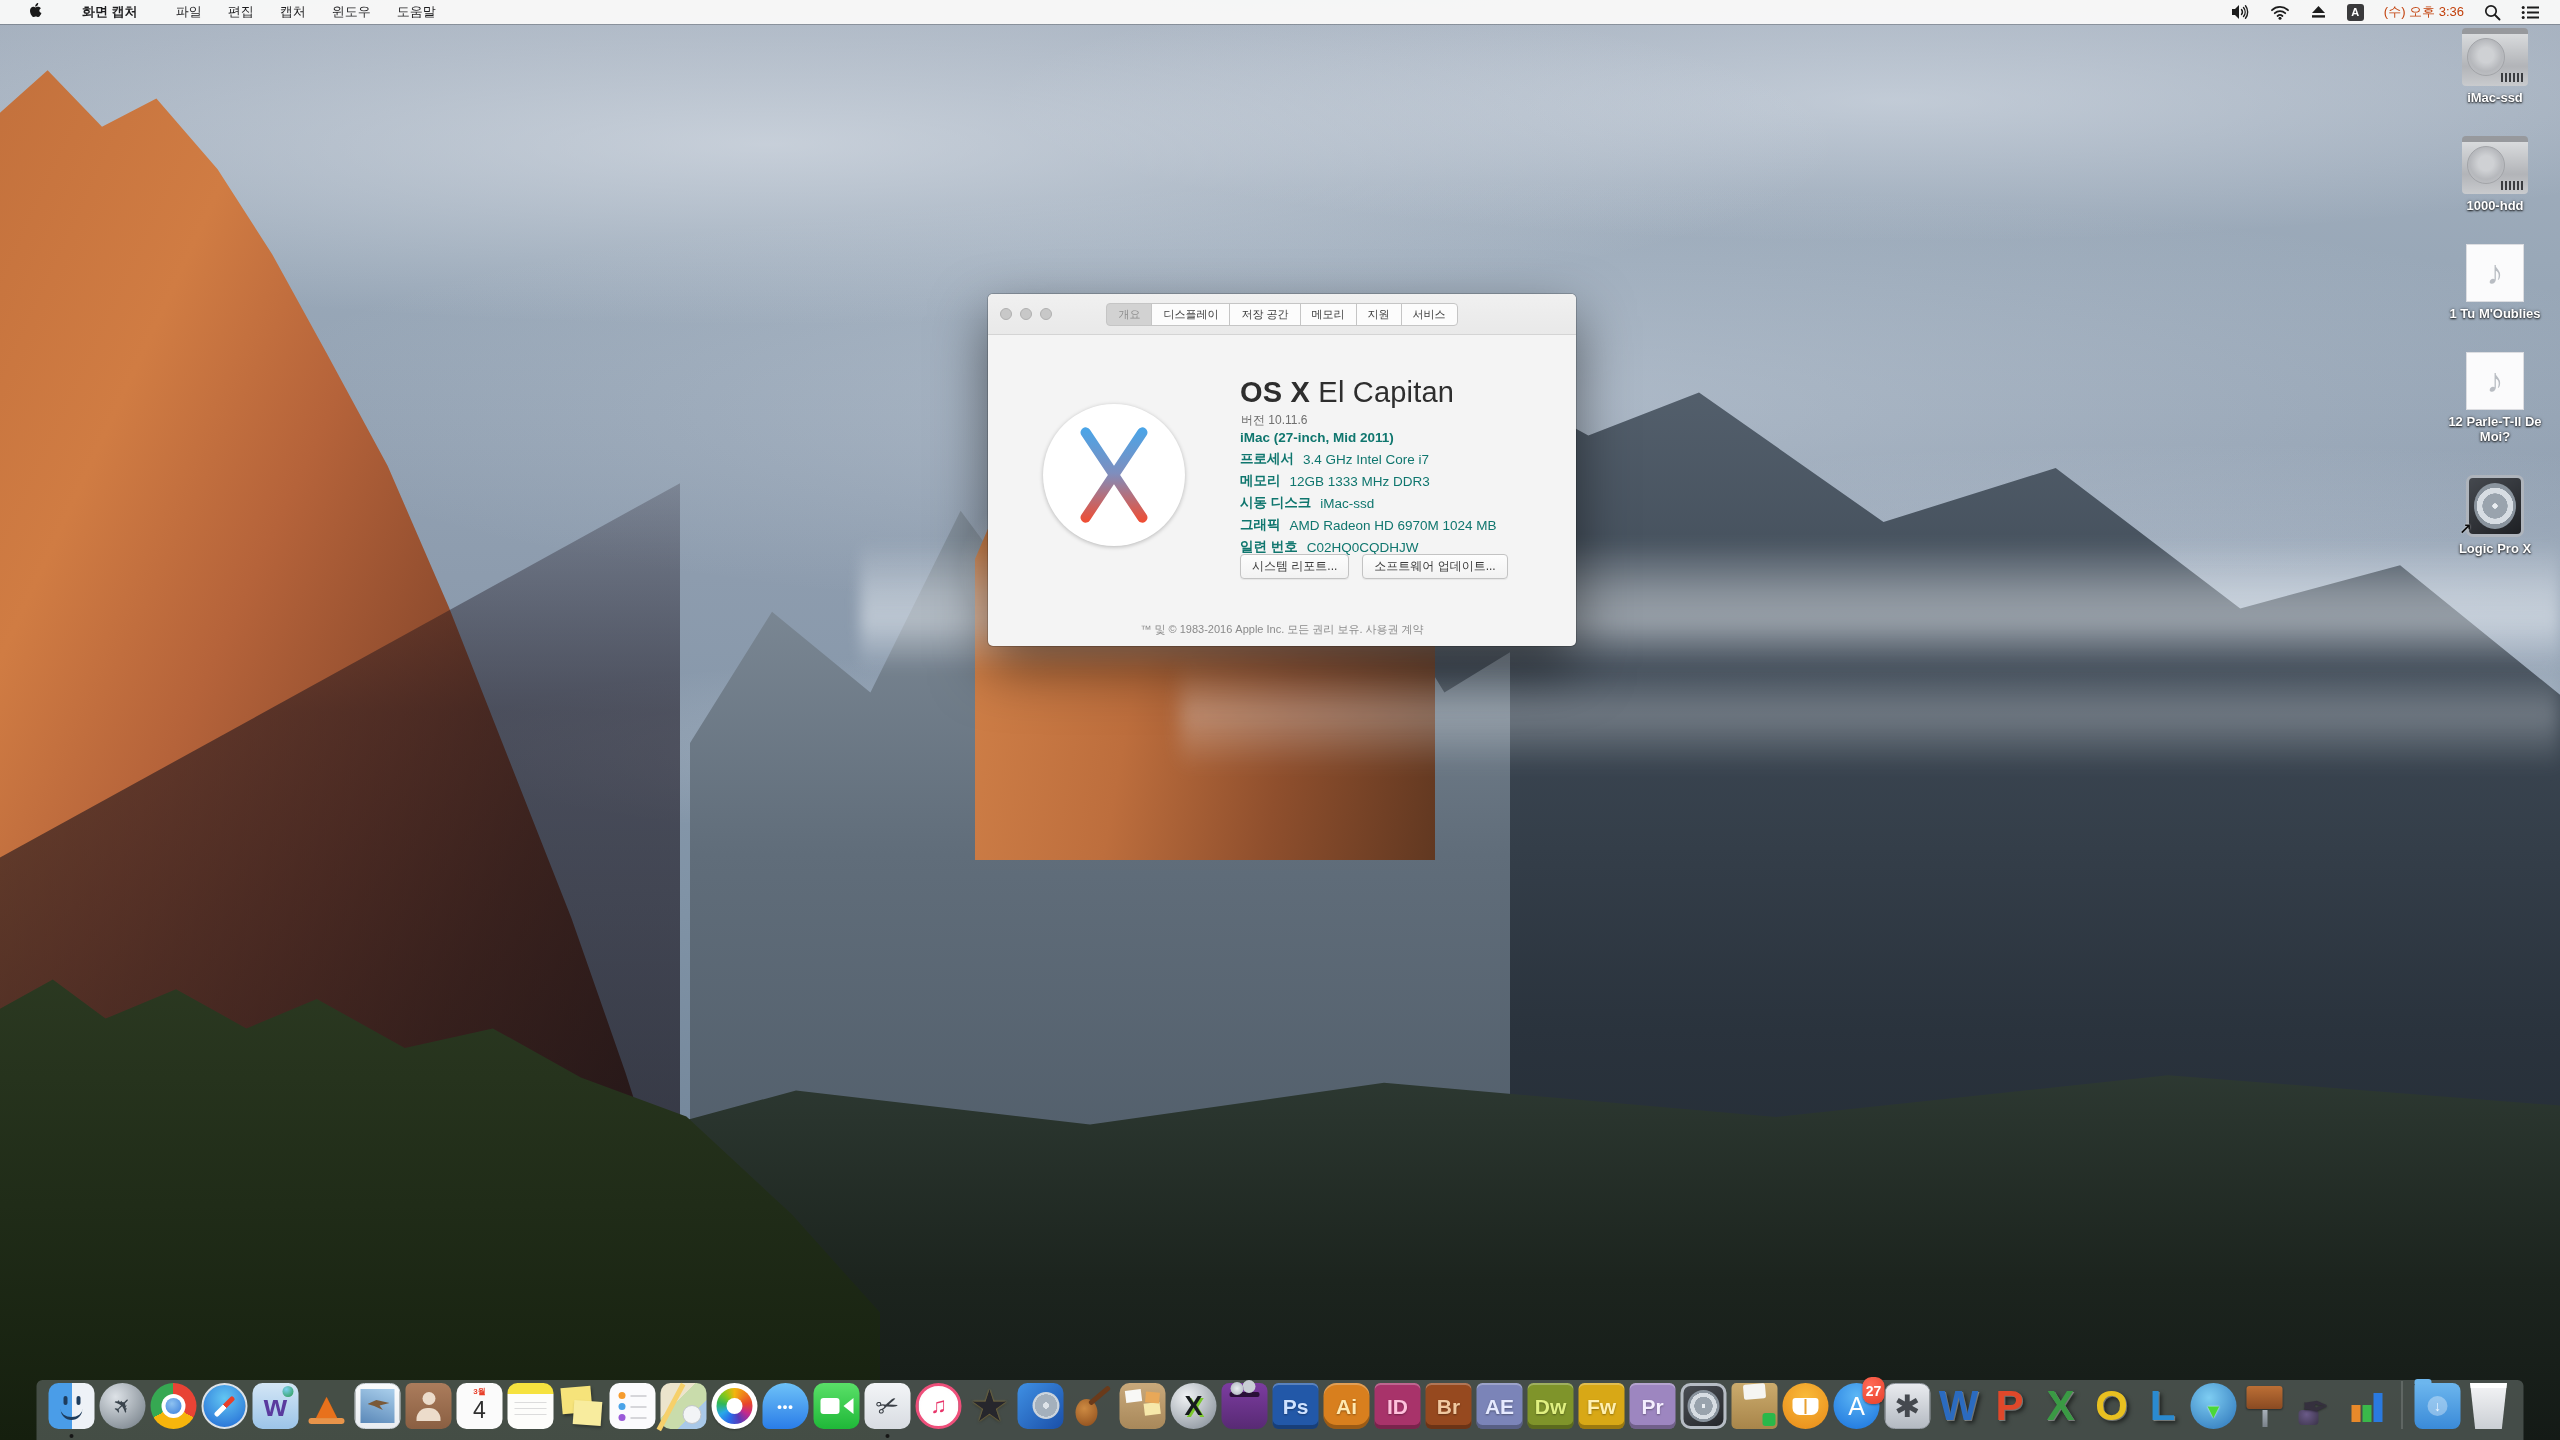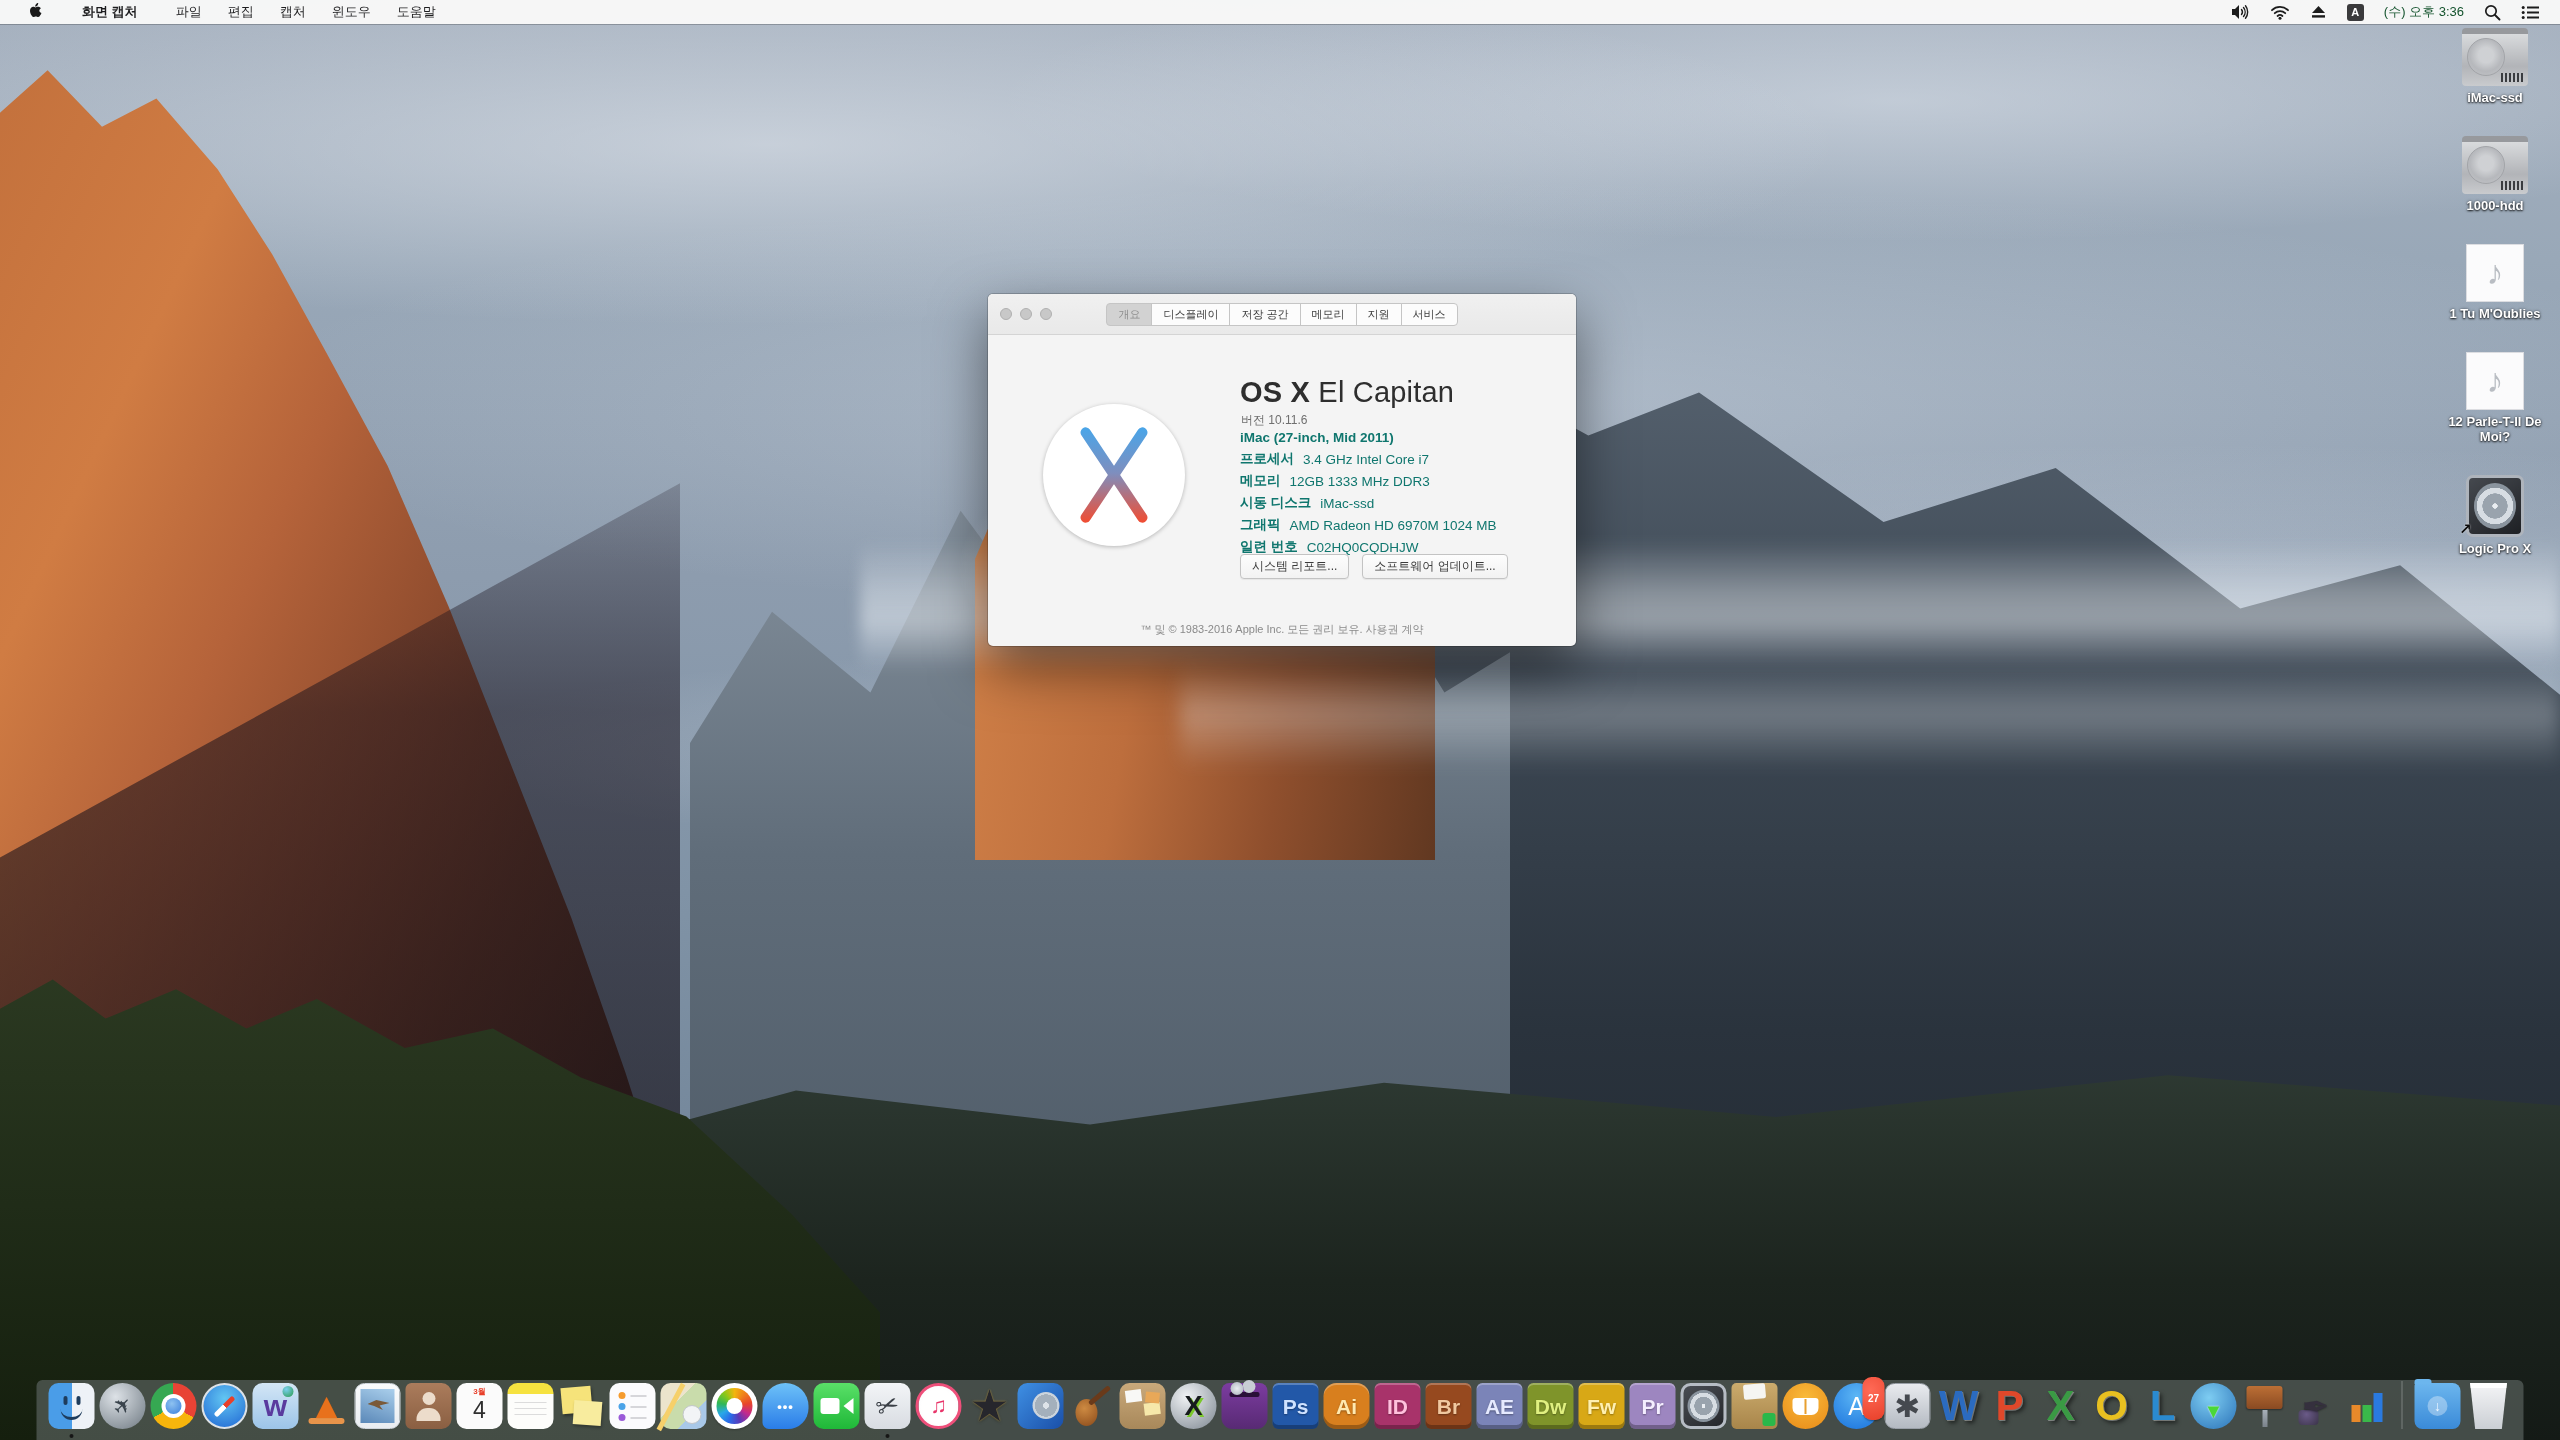--- a/index.html
+++ b/index.html
@@ -46,21 +46,21 @@
   #menubar{position:absolute;top:0;left:0;right:0;height:24px;background:rgba(248,248,248,.97);
     display:flex;align-items:center;font-size:13px;color:#1d1d1f;box-shadow:0 1px 0 rgba(0,0,0,.22);z-index:50;}
   #menubar .left{display:flex;align-items:center;gap:12px;padding-left:14px;}
   .apple-menu{padding:0 14px;display:flex;align-items:center;}
   .menu-item{padding:0 13px;line-height:24px;white-space:nowrap;}
   .menu-item.appname{font-weight:bold;}
   #menubar .right{margin-left:auto;display:flex;align-items:center;gap:0;padding-right:10px;}
   .status-item{padding:0 10px;display:flex;align-items:center;line-height:24px;}
   .input-badge{width:17px;height:17px;background:#3a3a3c;color:#fff;border-radius:3px;
     font-size:11px;font-weight:bold;display:flex;align-items:center;justify-content:center;}
-  .clock{font-size:13px;color:#14532d;white-space:nowrap;}
+  .clock{font-size:13px;color:#c2410c;white-space:nowrap;}
 
   
   #desk{position:absolute;top:28px;right:6px;width:118px;display:flex;flex-direction:column;align-items:center;z-index:10;}
   .desk-item{display:flex;flex-direction:column;align-items:center;margin-bottom:30px;width:118px;}
   .desk-label{margin-top:5px;font-size:13px;font-weight:bold;color:#fff;text-align:center;line-height:1.15;
     text-shadow:0 1px 2px rgba(0,0,0,.85), 0 0 3px rgba(0,0,0,.5);word-wrap:break-word;max-width:116px;}
   .dk{position:relative;}
   .dk-drive{width:66px;height:52px;border-radius:4px;border-top:6px solid #97999d;
     background:linear-gradient(180deg,#d9dbdd 0%,#b2b4b8 62%,#c9cbce 100%);}
   .dk-drive::before{content:"";position:absolute;left:5px;top:4px;width:36px;height:36px;border-radius:50%;
@@ -102,22 +102,22 @@
   .mac-btn{font-size:12px;color:#3c3c3c;background:linear-gradient(180deg,#fdfdfd,#f2f2f2);
     border:1px solid #c3c3c3;border-radius:4px;padding:3px 11px;box-shadow:0 1px 1px rgba(0,0,0,.06);white-space:nowrap;}
   .win-footer{position:absolute;left:0;right:0;bottom:9px;text-align:center;font-size:11px;color:#8a8a8a;}
 
   
   #dock{position:absolute;bottom:0;left:50%;transform:translateX(-50%);height:42px;
     display:flex;align-items:flex-end;gap:5px;padding:7px 12px 11px;background:rgba(88,96,92,.72);
     border-radius:6px 6px 0 0;z-index:40;}
   .dock-item{position:relative;flex:none;}
   .run-dot{position:absolute;bottom:-9px;left:50%;transform:translateX(-50%);width:4px;height:4px;border-radius:50%;background:#161616;}
-  .badge{position:absolute;top:-6px;right:-5px;min-width:16px;height:27px;padding:8px 3px;border-radius:9px;
-    background:radial-gradient(circle at 35% 30%,#ff6a56,#e8402a);color:#fff;font-size:10px;font-weight:bold;
+  .badge{position:absolute;top:-6px;right:-5px;min-width:16px;height:27px;padding:0 3px;border-radius:9px;
+    background:radial-gradient(circle at 35% 30%,#ff6a56,#e8402a);color:#fff;font-size:14px;font-weight:bold;
     display:flex;align-items:center;justify-content:center;box-shadow:0 1px 2px rgba(0,0,0,.4);z-index:3;}
   .di{position:relative;width:46px;height:46px;border-radius:10px;display:flex;align-items:center;justify-content:center;}
   .di .g{position:relative;z-index:2;font-weight:bold;font-size:24px;line-height:1;}
   .di .g2{position:absolute;top:3px;left:0;right:0;text-align:center;font-size:8px;font-weight:bold;color:#e8402a;z-index:2;}
 
   .ic-finder{background:linear-gradient(90deg,#4a9de8 0 50%,#eef2f7 50% 100%);overflow:hidden;}
   .ic-finder::before{content:"";position:absolute;top:13px;left:15px;width:4px;height:9px;background:#1e3c5c;border-radius:2px;box-shadow:13px 0 0 #1e3c5c;}
   .ic-finder::after{content:"";position:absolute;bottom:9px;left:12px;width:22px;height:10px;border-bottom:3px solid #1e3c5c;border-radius:0 0 12px 12px;}
   .ic-launchpad{background:radial-gradient(circle at 35% 30%,#dde2e7,#8d969e 72%,#697279);border-radius:50%;}
   .ic-launchpad .g{transform:rotate(-45deg);color:#39434c;font-size:22px;}

